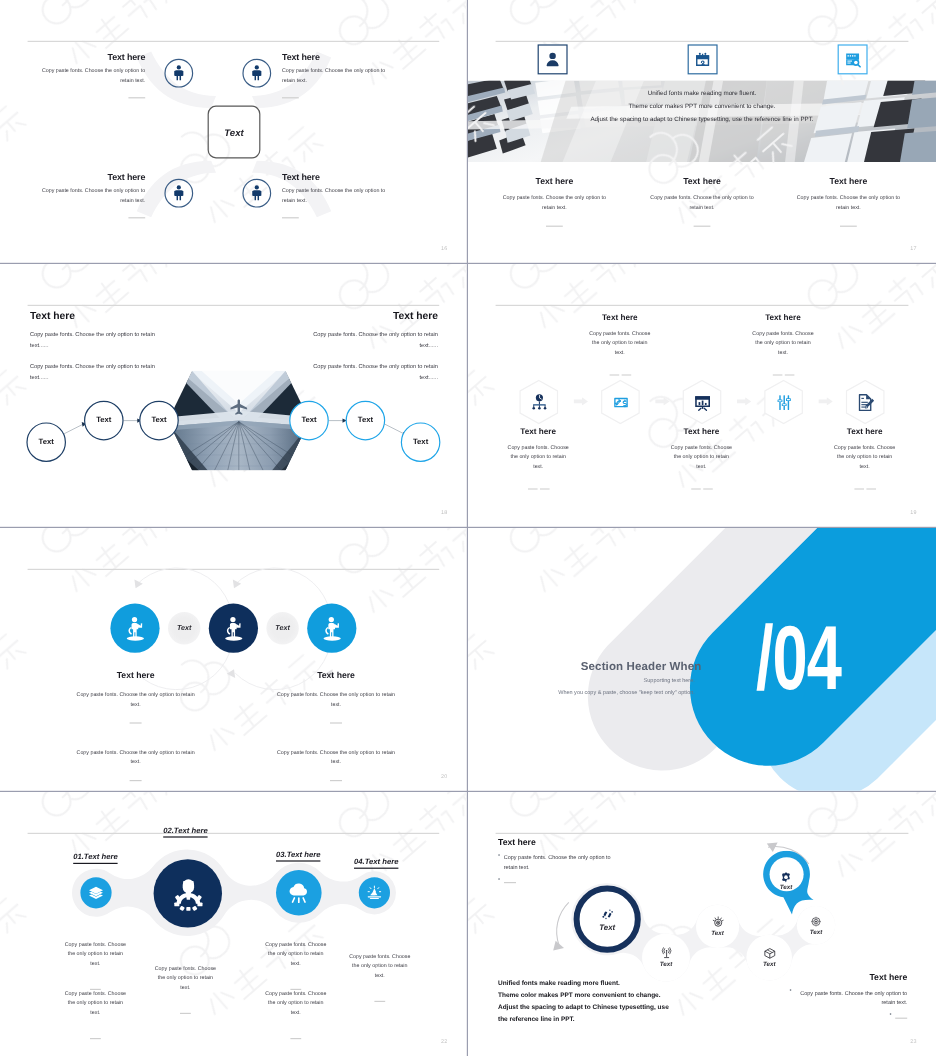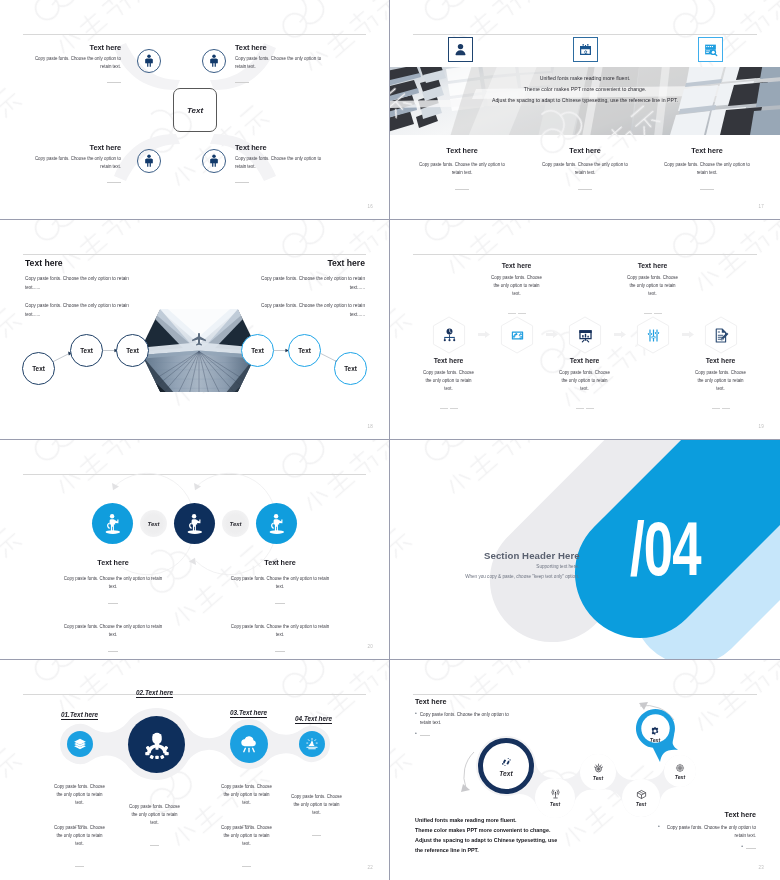--- a/index.html
+++ b/index.html
@@ -717,21 +717,21 @@
         <use href="#wmpat"></use>
       </svg>
     <svg style="position:absolute;left:0;top:0;width:390px;height:220px">
       <g>
         <path d="M203.8 185.8 L387.7 2.0 A62 62 0 0 0 300.0 -85.7 L116.2 98.2 A62 62 0 0 0 203.8 185.8 Z" fill="#ebebee"></path>
         <path d="M341.0 209.0 L524.9 25.2 A58 58 0 0 0 442.8 -56.9 L259.0 127.0 A58 58 0 0 0 341.0 209.0 Z" fill="#c6e6fa"></path>
         <path d="M296.0 179.0 L479.8 -4.9 A65 65 0 0 0 387.9 -96.8 L204.0 87.0 A65 65 0 0 0 296.0 179.0 Z" fill="#0b9ddd"></path>
       </g>
     </svg>
     <div class="num">/04</div>
-    <div class="sh" style="left:94px;top:110px">Section Header Here</div>
+    <div class="sh" style="left:94px;top:110px">Section Header When</div>
     <div class="sub" style="left:58px;width:131px;text-align:right;top:124px">Supporting text here.</div>
     <div class="sub" style="left:38px;width:151px;text-align:right;top:134px">When you copy &amp; paste, choose "keep text only" option.</div>
   </div>
   <div class="slide s7">
     <svg class="wm" viewBox="0 0 390 220">
         <use href="#wmpat"></use>
       </svg>
     <div class="topline"></div>
 
     <svg style="position:absolute;left:0;top:0;width:390px;height:220px">

